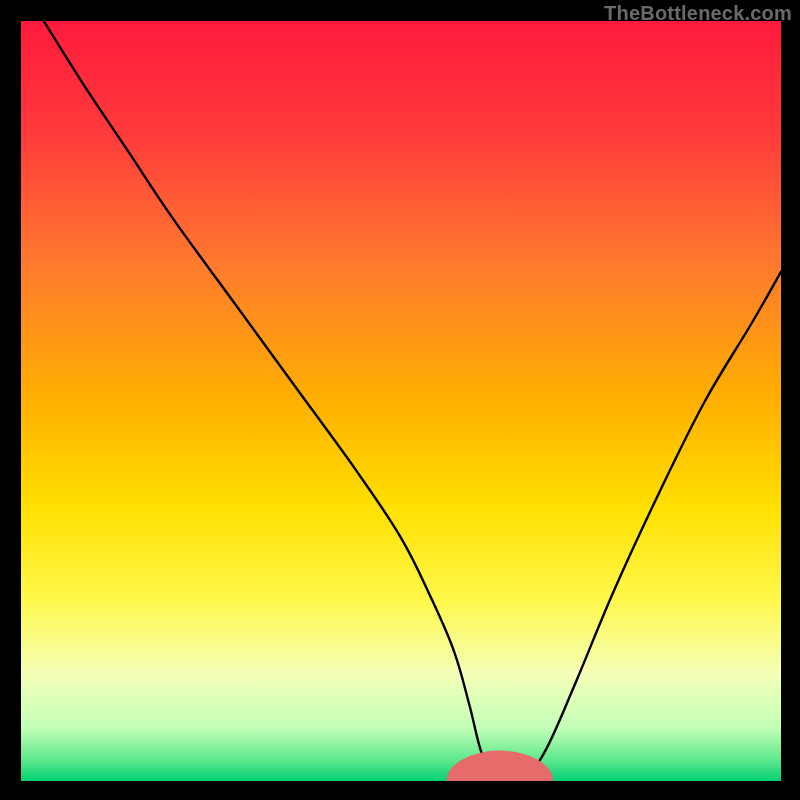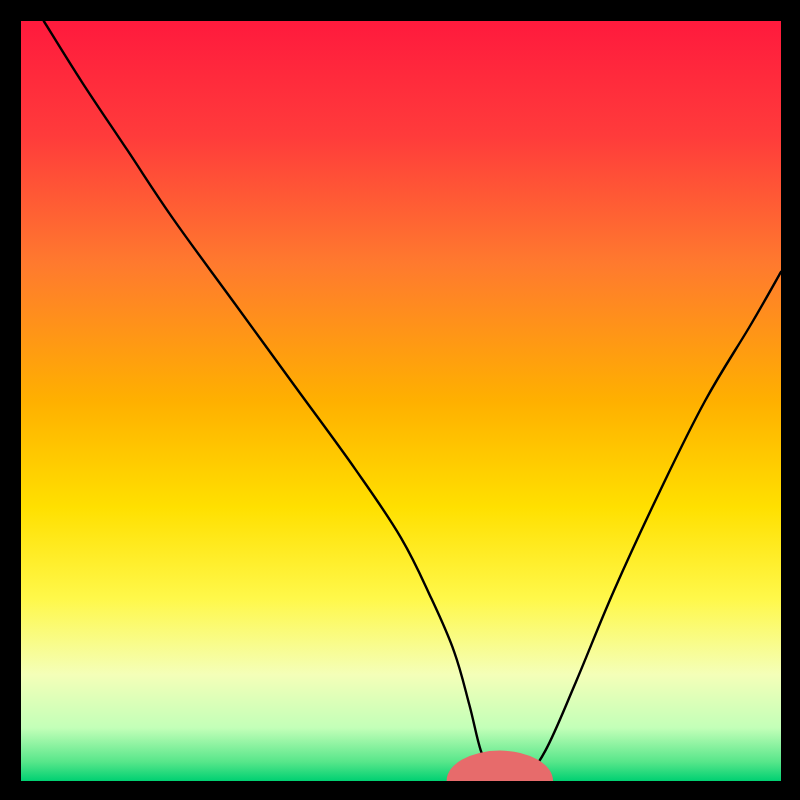--- a/index.html
+++ b/index.html
@@ -39,20 +39,21 @@
   .plot {
     width: 760px;
     height: 760px;
     display: block;
   }
 </style>
 </head>
 <body>
 
 <div class="frame">
+  <div class="watermark">TheBottleneck.com</div>
 
   <div class="plot-wrap">
     <svg class="plot" viewBox="0 0 760 760" preserveAspectRatio="none">
       <defs>
         <linearGradient id="bg-grad" x1="0" y1="0" x2="0" y2="1">
             <stop offset="0%" stop-color="#ff1a3d"></stop>
             <stop offset="15%" stop-color="#ff3b3b"></stop>
             <stop offset="32%" stop-color="#ff7a2e"></stop>
             <stop offset="50%" stop-color="#ffb000"></stop>
             <stop offset="64%" stop-color="#ffe000"></stop>

